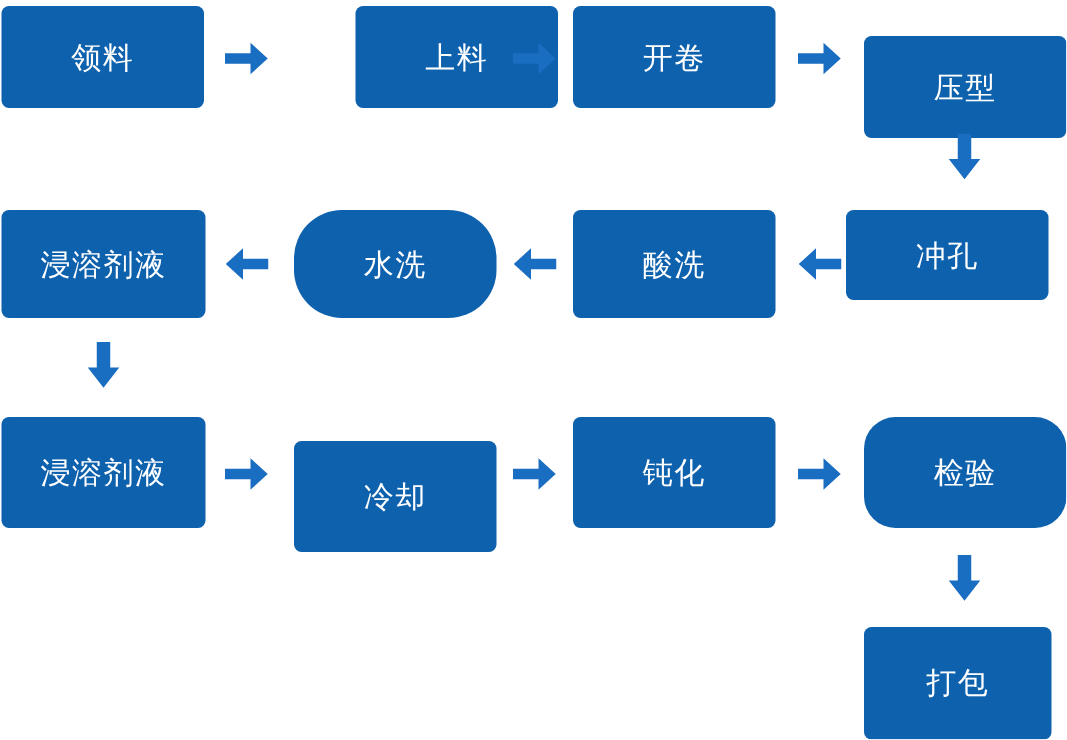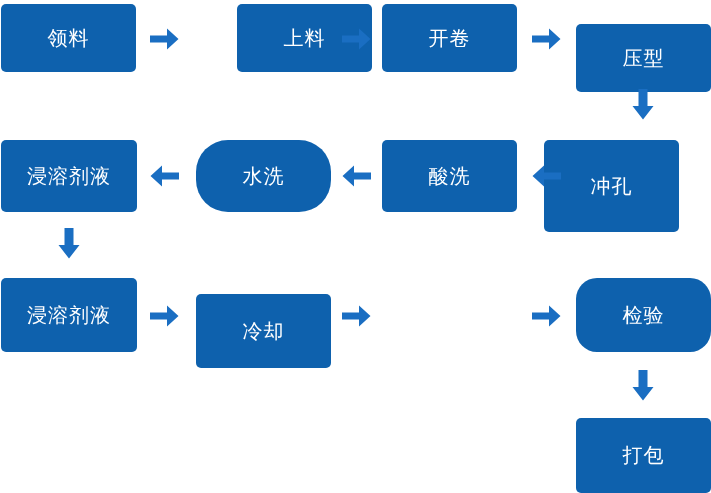--- a/index.html
+++ b/index.html
@@ -33,31 +33,31 @@
     display: block;
   }
   .arrow polygon { fill: var(--arrow-color, #1a6ec2); }
 
   
   .b0  { left: 1px;   top: 4px;   width: 135px; height: 68px; }
   .b1  { left: 196px; top: 4px;   width: 135px; height: 68px; margin-left: 41px; }
   .b2  { left: 382px; top: 4px;   width: 135px; height: 68px; }
   .b3  { left: 576px; top: 4px;   width: 135px; height: 68px; margin-top: 20px; }
   
-  .b4  { left: 544px; top: 140px; width: 135px; height: 92px; }
+  .b4  { left: 564px; top: 140px; width: 135px; height: 60px; }
   .b5  { left: 382px; top: 140px; width: 135px; height: 72px; font-family: Liberation Serif, serif; }
   .b6  { left: 196px; top: 140px; width: 135px; height: 72px; border-radius: 32px; }
   .b7  { left: 1px;   top: 140px; width: 136px; height: 72px; }
   
   .b8  { left: 1px;   top: 278px; width: 136px; height: 74px; }
   .b9  { left: 196px; top: 278px; width: 135px; height: 74px; margin-top: 16px; }
   .b10 { left: 382px; top: 278px; width: 135px; height: 74px; }
   .b11 { left: 576px; top: 278px; width: 135px; height: 74px; border-radius: 21px; }
   
-  .b12 { left: 576px; top: 418px; width: 135px; height: 75px; }
+  .b12 { left: 576px; top: 418px; width: 125px; height: 75px; }
 
   
   .ar1 { left: 150px; top: 28px; }
   .ar2 { left: 342px; top: 28px; }
   .ar3 { left: 532px; top: 28px; }
   
   .al1 { left: 532px; top: 165px; }
   .al2 { left: 342px; top: 165px; }
   .al3 { left: 150px; top: 165px; }
   
@@ -111,20 +111,21 @@
     </svg>
 
   <div class="box b8">浸溶剂液</div>
   <svg class="arrow ar4" width="29" height="22" viewBox="0 0 29 22">
       <polygon points="0,7.5 17,7.5 17,0.5 28.5,11 17,21.5 17,14.5 0,14.5"></polygon>
     </svg>
   <div class="box b9">冷却</div>
   <svg class="arrow ar5" width="29" height="22" viewBox="0 0 29 22">
       <polygon points="0,7.5 17,7.5 17,0.5 28.5,11 17,21.5 17,14.5 0,14.5"></polygon>
     </svg>
+  <div class="box b10">钝化</div>
   <svg class="arrow ar6" width="29" height="22" viewBox="0 0 29 22">
       <polygon points="0,7.5 17,7.5 17,0.5 28.5,11 17,21.5 17,14.5 0,14.5"></polygon>
     </svg>
   <div class="box b11">检验</div>
 
   <svg class="arrow ad3" width="22" height="31" viewBox="0 0 22 31">
       <polygon points="6.5,0 15.5,0 15.5,17 21.5,17 11,30.5 0.5,17 6.5,17"></polygon>
     </svg>
 
   <div class="box b12">打包</div>

